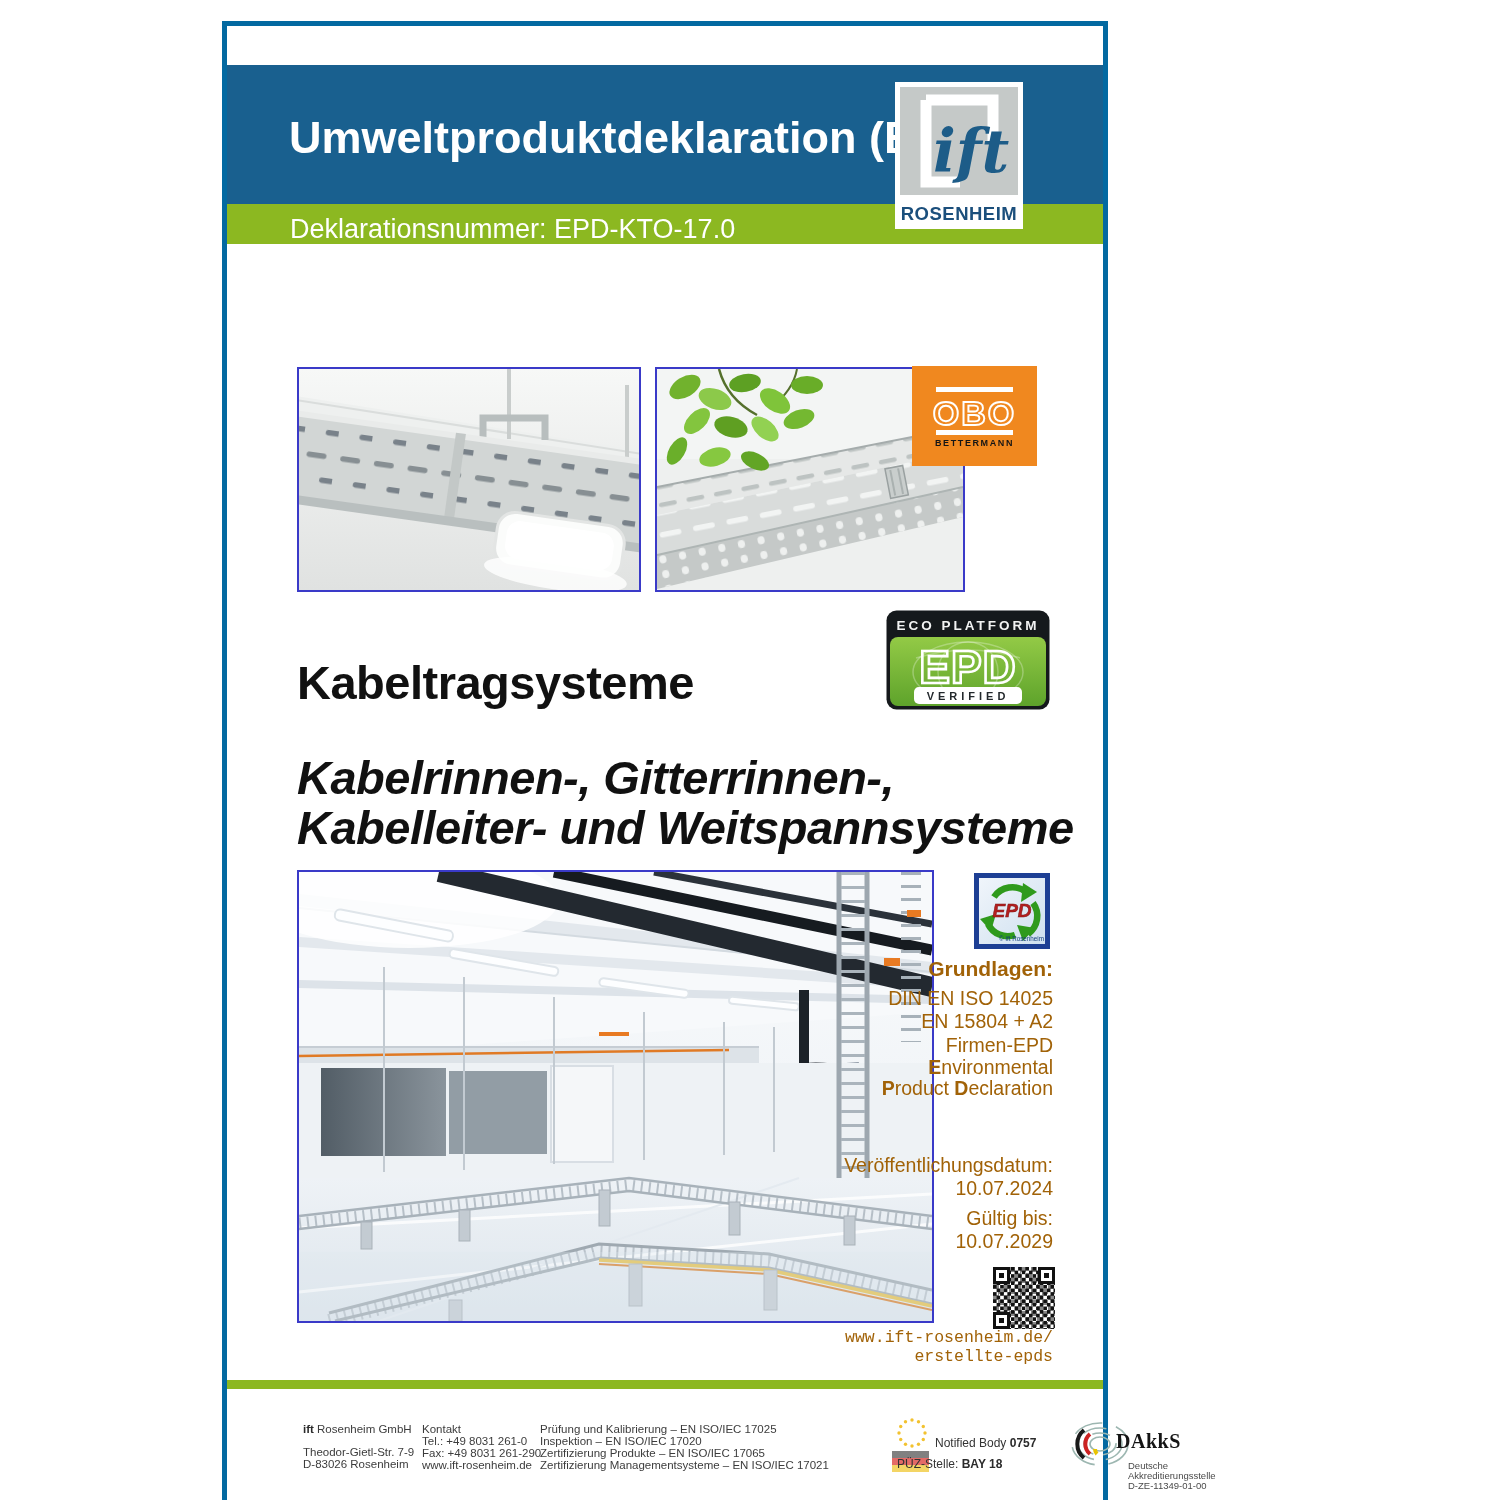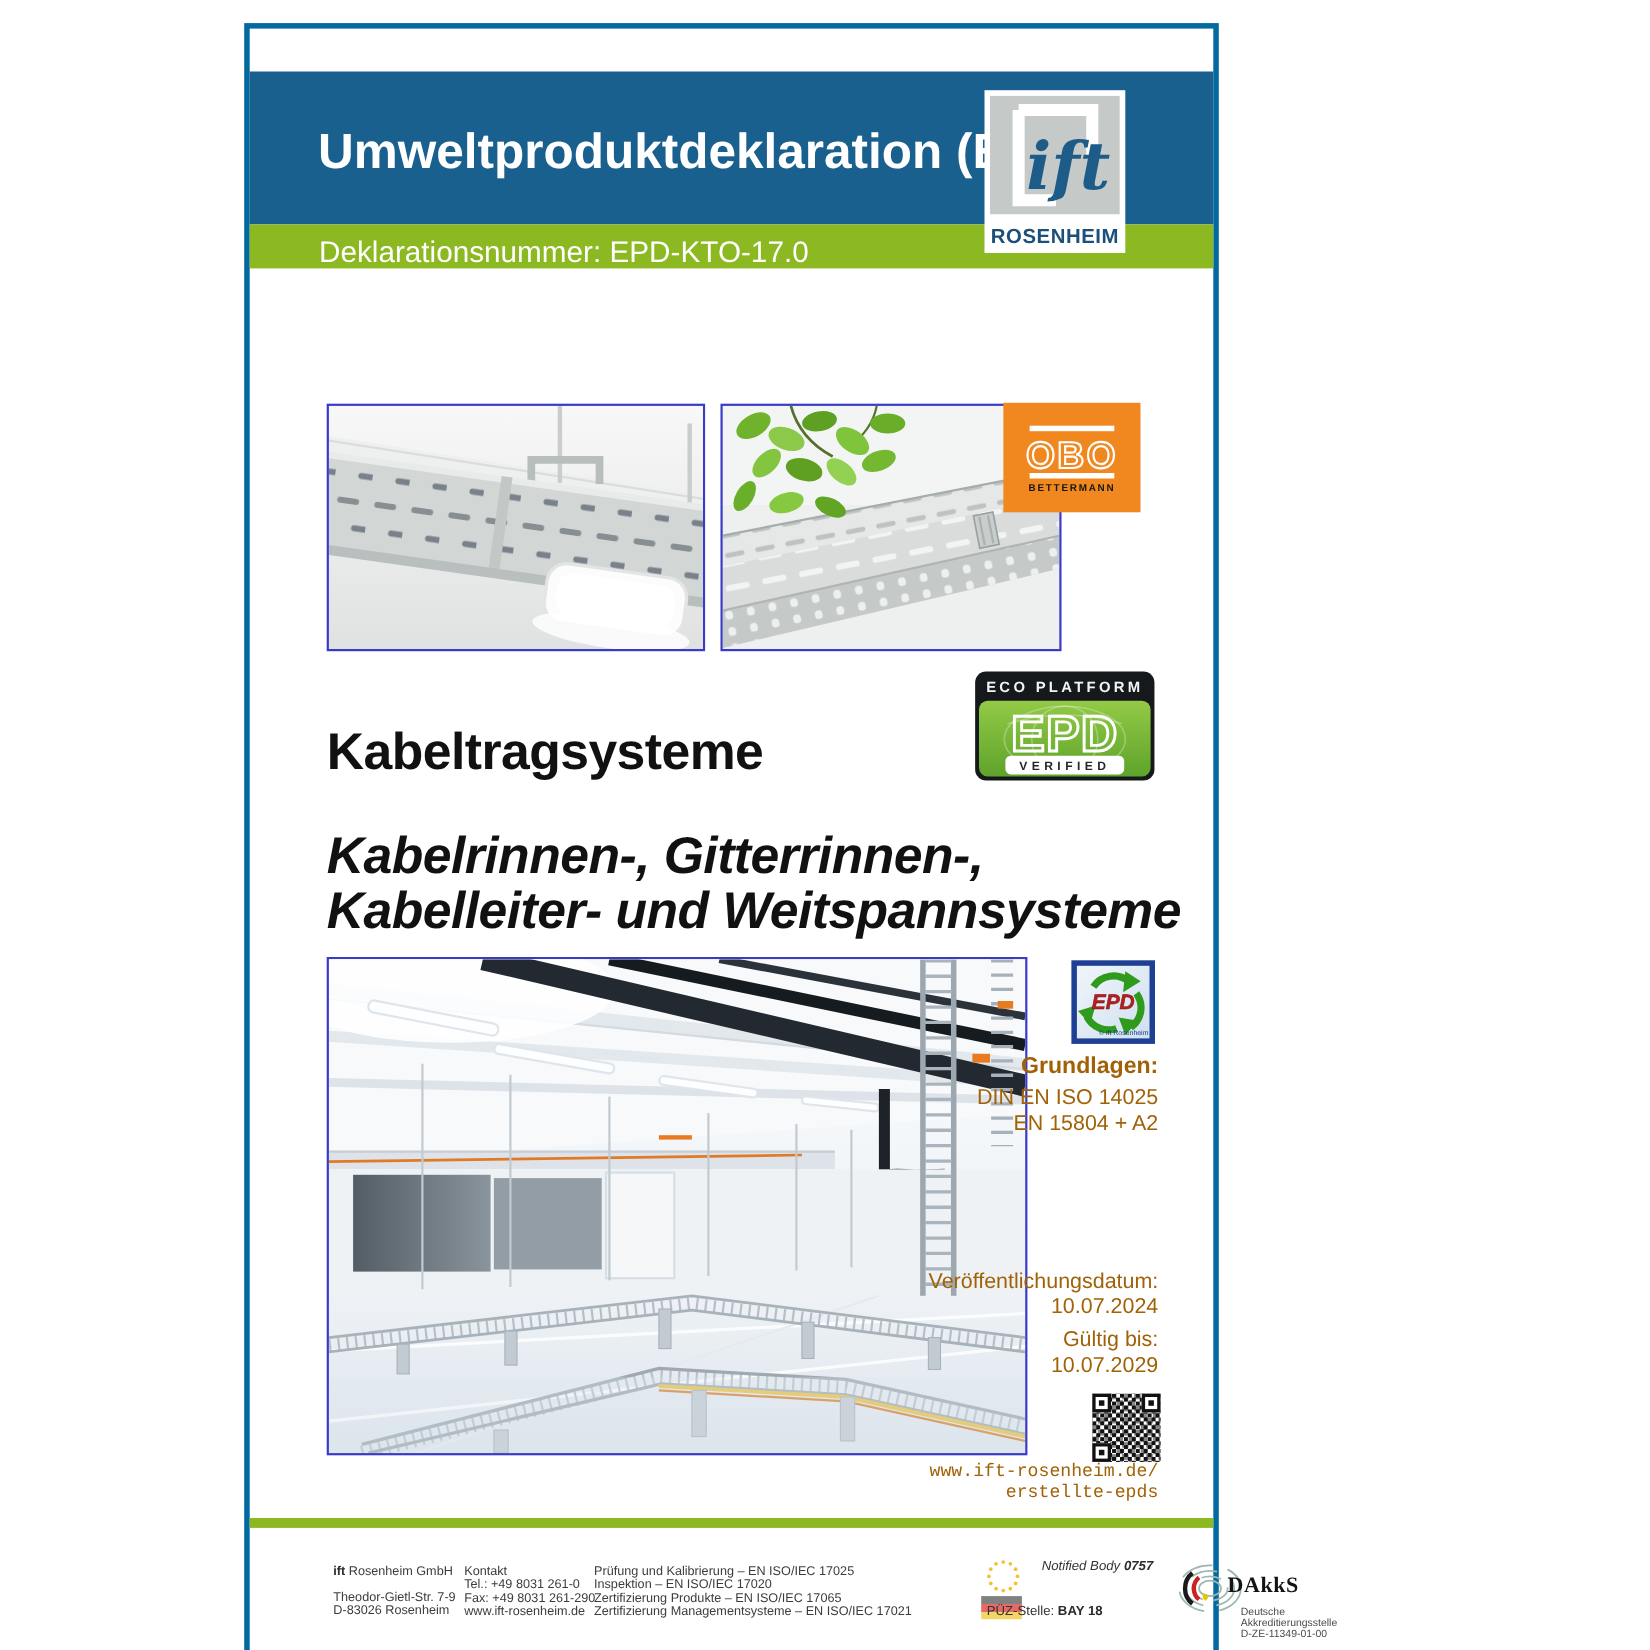--- a/index.html
+++ b/index.html
@@ -38,21 +38,21 @@
   .fp{position:absolute;width:17px;height:17px;background:#fff;border:3px solid #111;box-sizing:border-box;}
   .fp::after{content:"";position:absolute;left:3px;top:3px;width:5px;height:5px;background:#111;}
   .fp.tl{left:0;top:0}.fp.tr{right:0;top:0}.fp.bl{left:0;bottom:0}
   .qr-cap{top:1303px;font-size:16.5px;line-height:18.5px;font-family:Liberation Mono, monospace;}
   .bar-green-bottom{position:absolute;left:0;right:0;top:1354px;height:9px;background:#8cb821;}
   .fcol{position:absolute;top:1397px;font-size:11.5px;line-height:12.1px;color:#3c3c3c;}
   .f1{left:76px;} .f1 .gap{height:11px;}
   .f2{left:195px;} .f3{left:313px;}
   .fb{font-weight:bold;color:#2b2b2b;}
   .f-nb{position:absolute;left:668px;top:1390px;font-size:12px;color:#333;}
-  .nb-row1{display:flex;align-items:flex-start;gap:18px;font-style:italic;}
+  .nb-row1{display:flex;align-items:flex-end;gap:6px;}
   .nb-row2{margin-top:7px;position:relative;padding-left:2px;}
   .puz-flag{position:absolute;left:-3px;top:-6px;width:37px;height:21px;z-index:0;opacity:.95;
     background:linear-gradient(#7a7a7a 0 34%, #e2635f 34% 67%, #f3d35d 67% 100%);}
   .nb-row2 span{position:relative;z-index:1;}
   .f-dakks{position:absolute;left:843px;top:1392px;width:215px;height:75px;}
   .dakks-arcs{position:absolute;left:0;top:2px;}
   .dakks-name{position:absolute;left:46px;top:12px;font-family:"Liberation Serif",serif;
     font-size:20px;font-weight:600;color:#141414;letter-spacing:.5px;}
   .dakks-sub{position:absolute;left:58px;top:43px;font-size:9.5px;line-height:10.2px;color:#4a4a4a;}
 </style>
@@ -308,20 +308,25 @@
       <text x="39" y="45" text-anchor="middle" font-size="19" font-weight="bold" font-style="italic" fill="#b51f1f" stroke="#7e1414" stroke-width="0.5">EPD</text>
       <text x="71" y="68.5" text-anchor="end" font-size="6.3" fill="#123c7a">© ift Rosenheim</text>
     </svg>
   </div>
 
   <div class="r-txt grund-h">Grundlagen:</div>
   <div class="r-txt standards">
     <div>DIN EN ISO 14025</div>
     <div>EN 15804 + A2</div>
   </div>
+  <div class="r-txt typelines">
+    <div>Firmen-EPD</div>
+    <div><span class="b">E</span><span>nvironmental</span></div>
+    <div><span class="b">P</span><span>roduct </span><span class="b">D</span><span>eclaration</span></div>
+  </div>
 
   <div class="r-txt pubblock">
     <div>Veröffentlichungsdatum:</div>
     <div>10.07.2024</div>
   </div>
   <div class="r-txt validblock">
     <div>Gültig bis:</div>
     <div>10.07.2029</div>
   </div>
 

